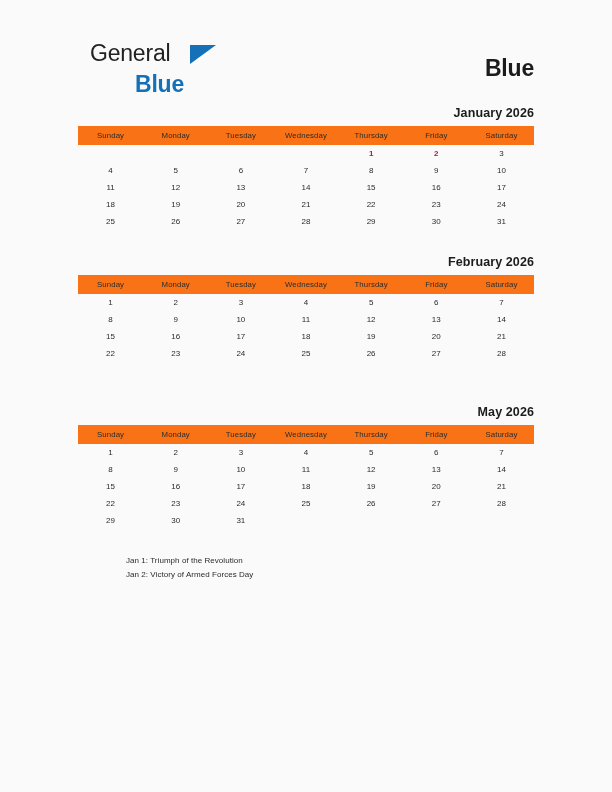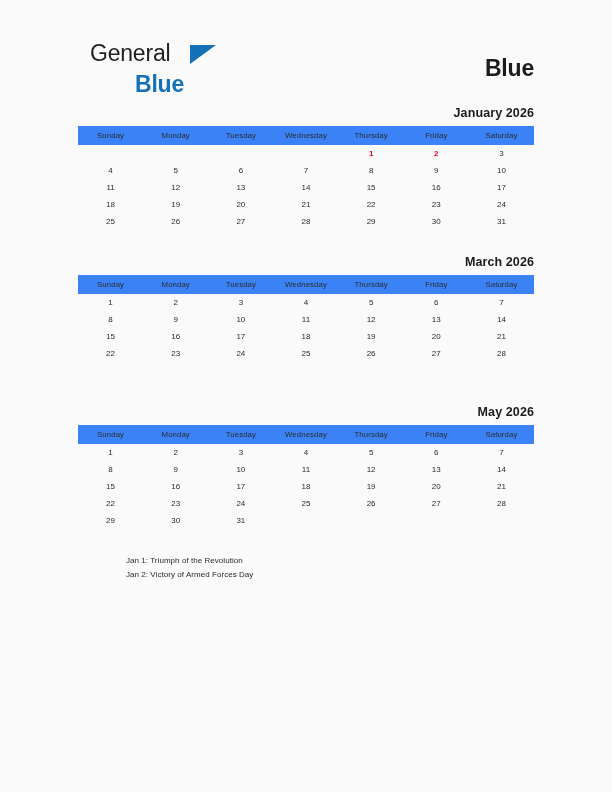--- a/index.html
+++ b/index.html
@@ -93,21 +93,21 @@
     color: #1c1c1c;
     letter-spacing: 0.1px;
     padding-bottom: 6px;
   }
   table.cal {
     width: 456px;
     border-collapse: collapse;
     table-layout: fixed;
   }
   table.cal thead th {
-    background: #3b82f6;
+    background: #f97316;
     font-size: 7.8px;
     font-weight: 400;
     color: #2b2b2b;
     text-align: center;
     padding: 5px 0 5px 0;
     border: none;
     letter-spacing: 0.1px;
   }
   table.cal tbody td {
     font-size: 8px;
@@ -214,21 +214,21 @@
             <td class="">28</td>
             <td class="">29</td>
             <td class="">30</td>
             <td class="">31</td>
           </tr>
         </tbody>
     </table>
   </div>
 
   <div class="month" id="month-1" style="top:255px;">
-    <div class="month-title">March 2026</div>
+    <div class="month-title">February 2026</div>
     <table class="cal">
       <thead>
           <tr>
             <th>Sunday</th>
             <th>Monday</th>
             <th>Tuesday</th>
             <th>Wednesday</th>
             <th>Thursday</th>
             <th>Friday</th>
             <th>Saturday</th>

